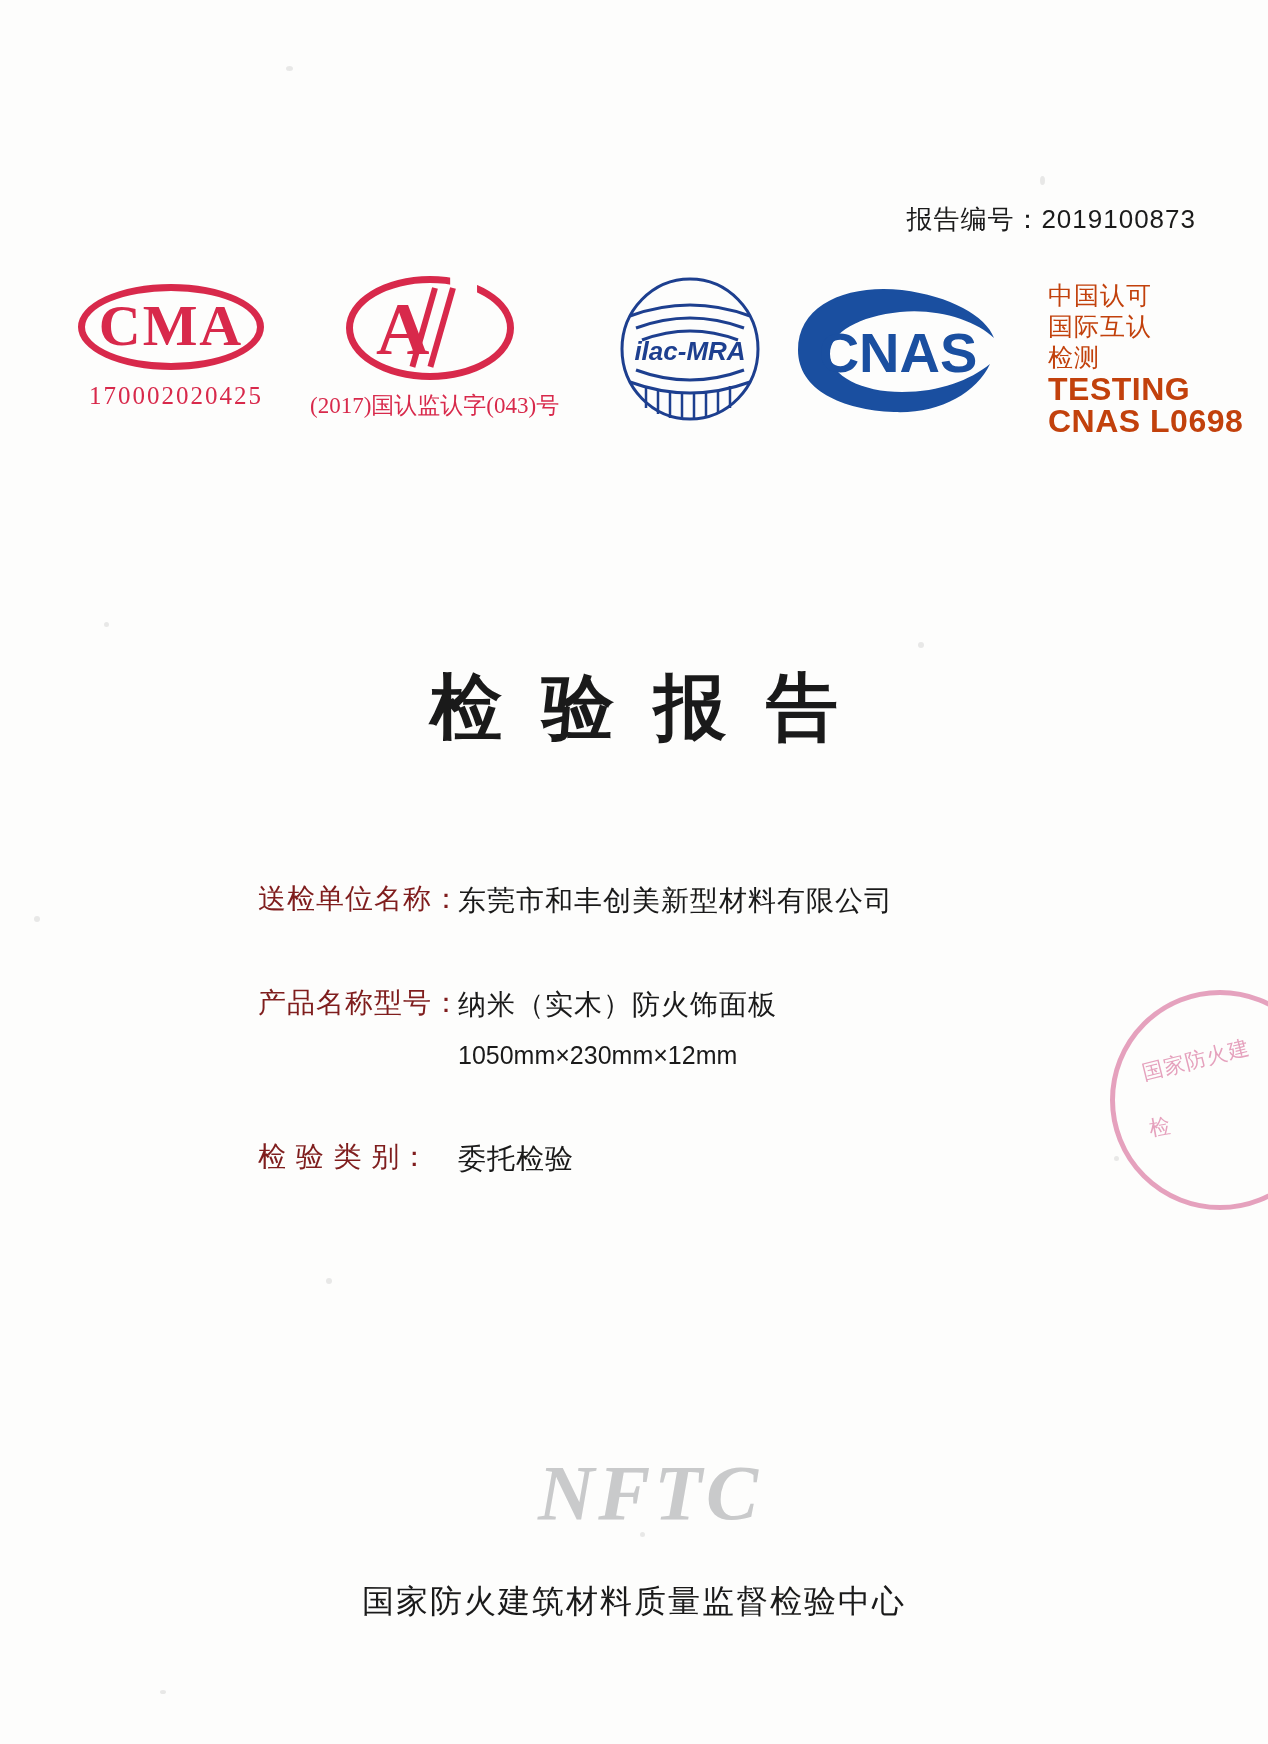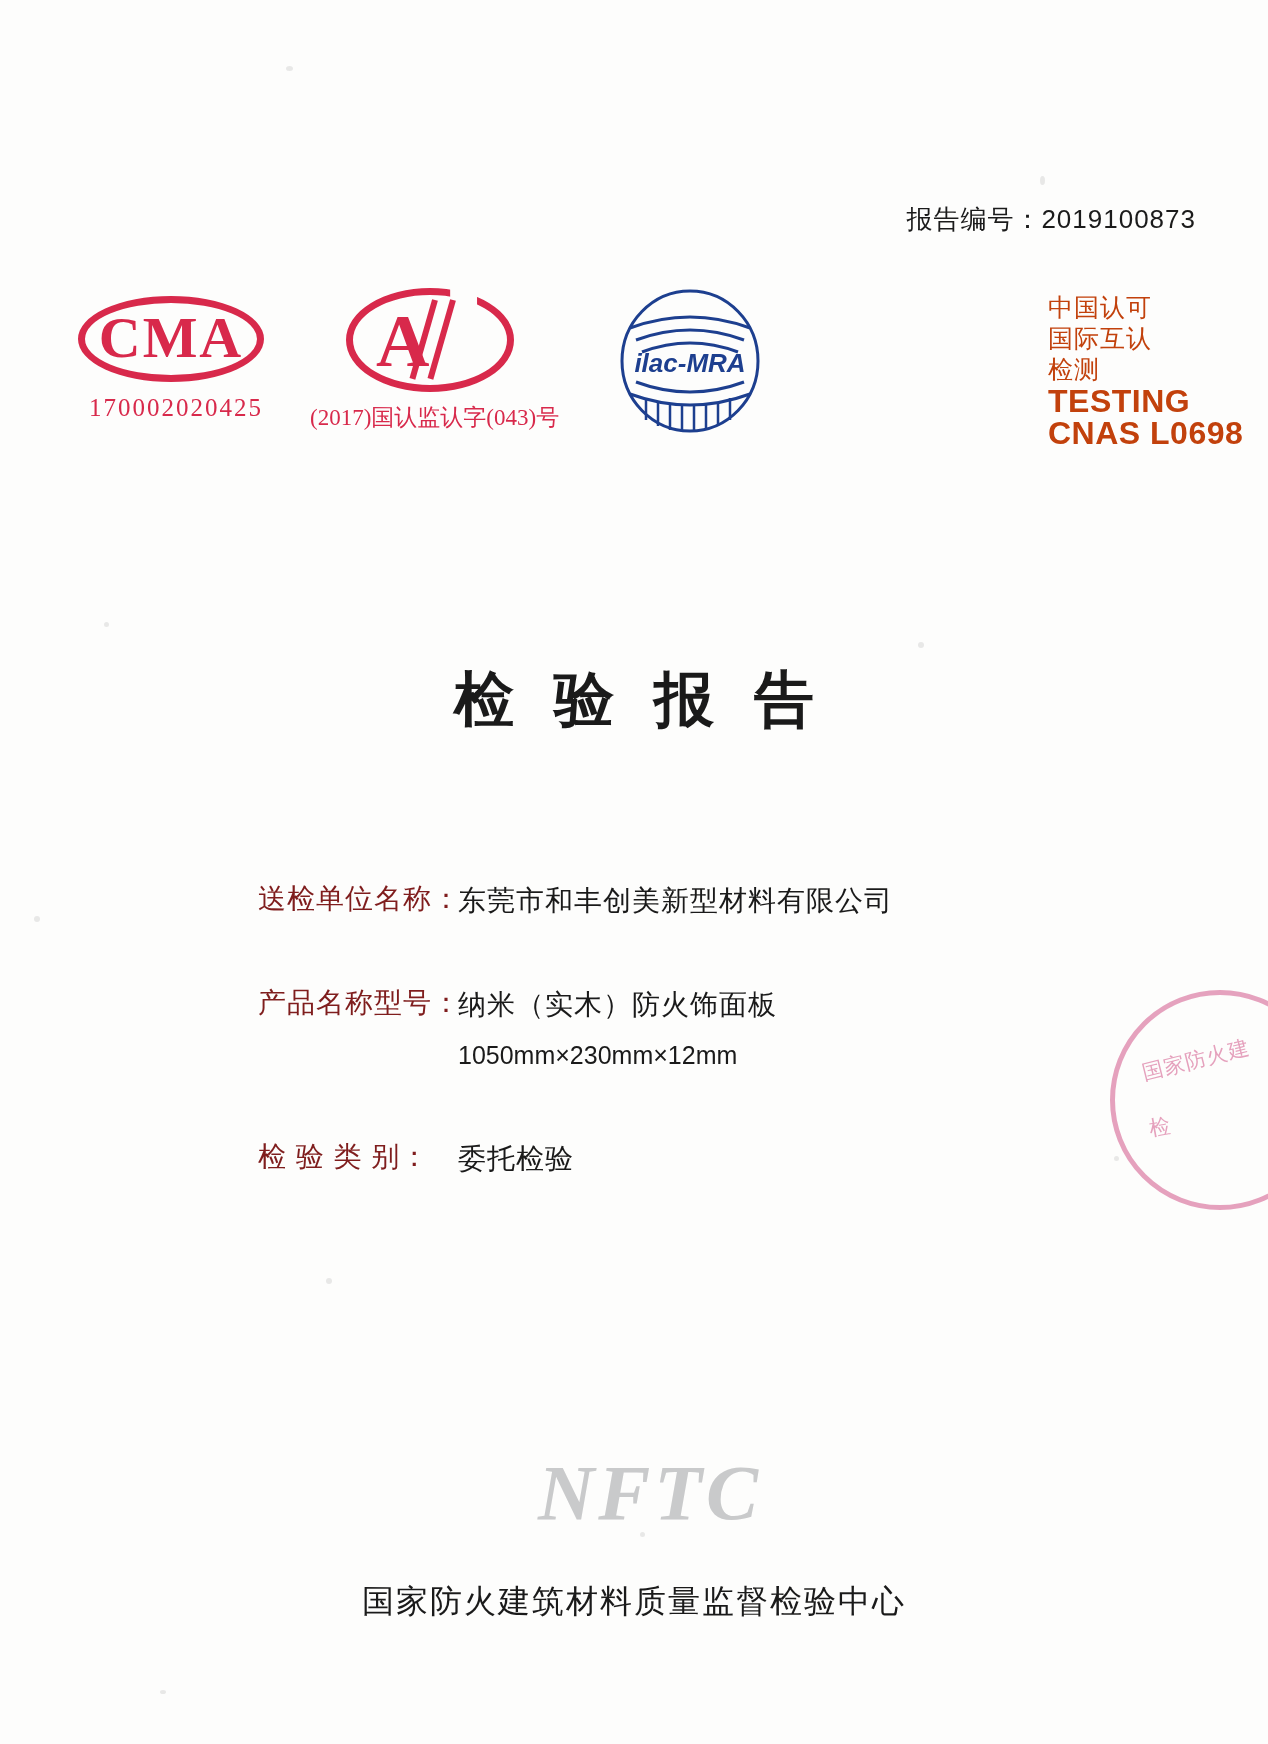--- a/index.html
+++ b/index.html
@@ -32,21 +32,21 @@
     right: 72px;
     font-size: 26px;
     letter-spacing: 1px;
     color: #1b1b1b;
     white-space: nowrap;
   }
 
   
   .logos {
     position: absolute;
-    top: 284px;
+    top: 272px;
     left: 0;
     width: 1268px;
     height: 180px;
   }
   .logo-block { position: absolute; }
 
   
   .cma { left: 78px; top: 12px; width: 196px; }
   .cma-mark {
     position: relative;
@@ -159,21 +159,21 @@
 
   
   .doc-title {
     position: absolute;
     top: 660px;
     left: 0;
     width: 1268px;
     text-align: center;
     font-family: "DejaVu Sans", sans-serif;
     font-weight: bold;
-    font-size: 60px;
+    font-size: 72px;
     letter-spacing: 40px;
     text-indent: 40px;
     color: #1a1a1a;
   }
 
   
   .fields {
     position: absolute;
     top: 880px;
     left: 258px;
@@ -326,20 +326,26 @@
           <line x1="82" y1="120" x2="82" y2="146"></line>
           <line x1="94" y1="120" x2="94" y2="146"></line>
           <line x1="106" y1="119" x2="106" y2="144"></line>
           <line x1="118" y1="116" x2="118" y2="140"></line>
           <line x1="130" y1="112" x2="130" y2="134"></line>
         </g>
         <text x="90" y="86" text-anchor="middle" font-family="Liberation Sans, sans-serif" font-size="26" font-weight="bold" font-style="italic" fill="#1d3f8f">ilac-MRA</text>
       </svg>
     </div>
 
+    <div class="logo-block cnas">
+      <svg class="cnas-svg" width="210" height="140" viewBox="0 0 210 140" aria-hidden="true">
+        <path d="M8 70 C8 24 58 4 112 10 C160 16 196 36 204 58 C186 40 146 28 110 32 C70 36 40 52 40 74 C40 96 72 112 112 112 C150 112 180 100 200 84 C186 114 148 134 104 132 C52 130 8 110 8 70 Z" fill="#1a4fa0"></path>
+        <text x="108" y="92" text-anchor="middle" font-family="Liberation Sans, sans-serif" font-size="56" font-weight="bold" fill="#1a4fa0">CNAS</text>
+      </svg>
+    </div>
 
     <div class="cnas-text">
       <div class="cnas-cn">中国认可</div>
       <div class="cnas-cn">国际互认</div>
       <div class="cnas-cn">检测</div>
       <div class="cnas-en">TESTING</div>
       <div class="cnas-en">CNAS L0698</div>
     </div>
   </div>
 

